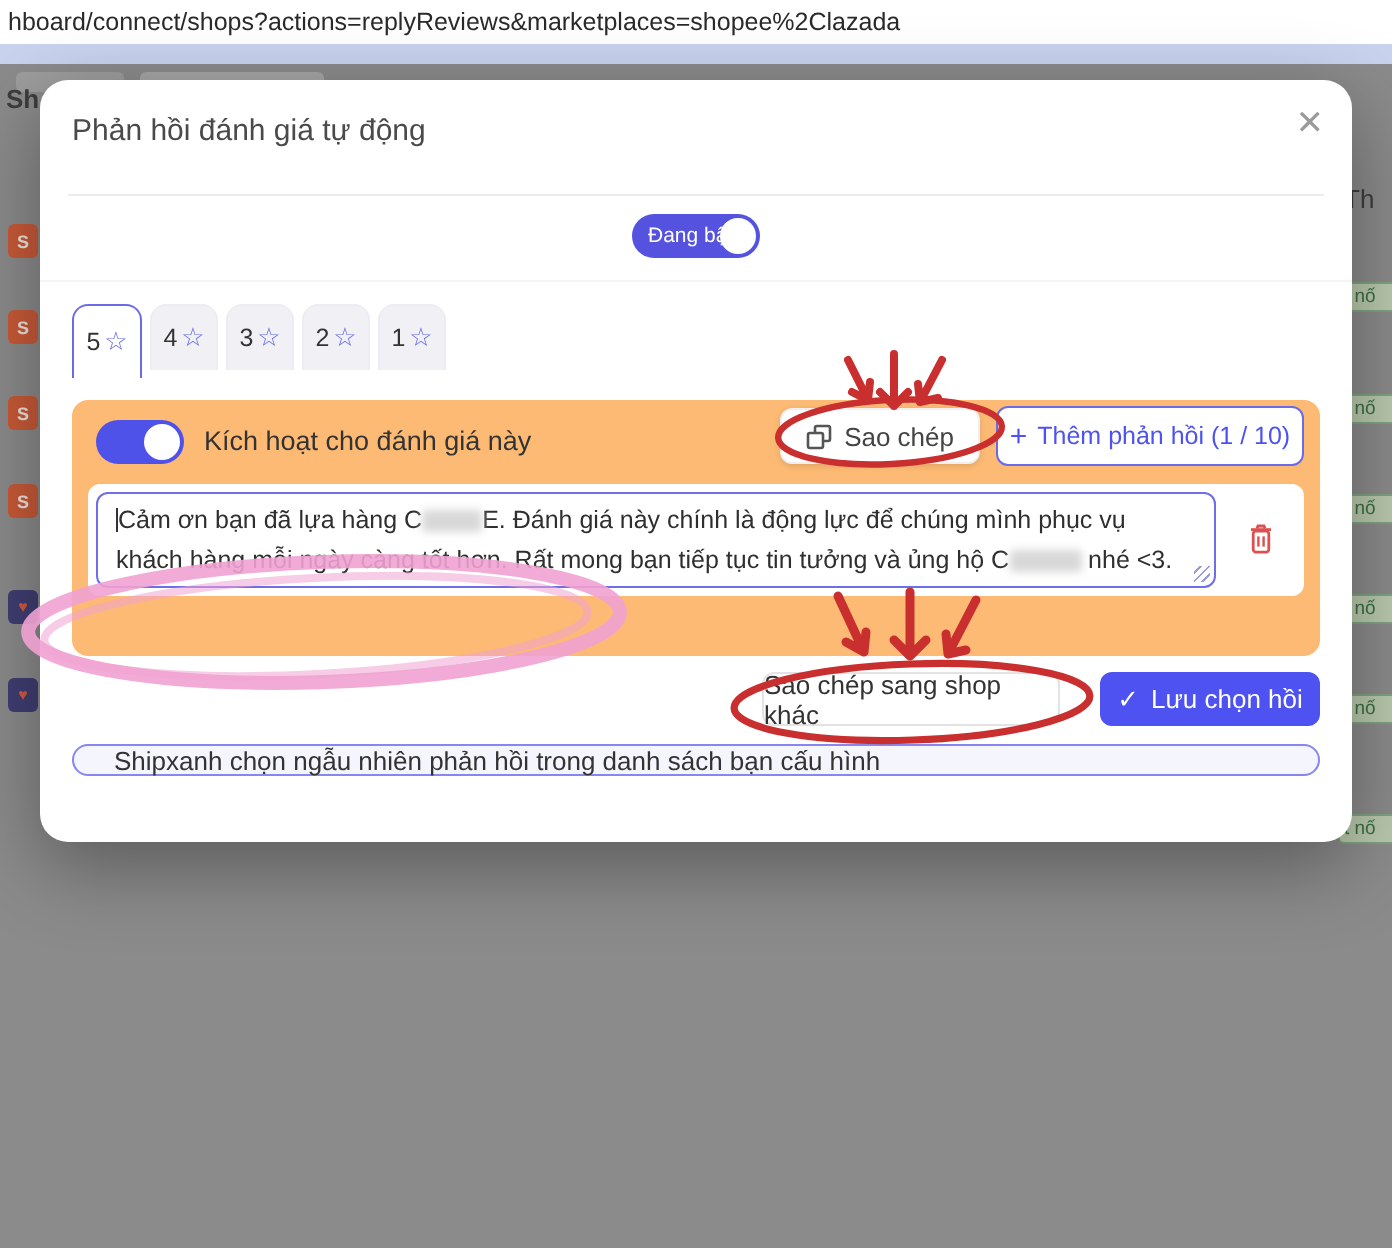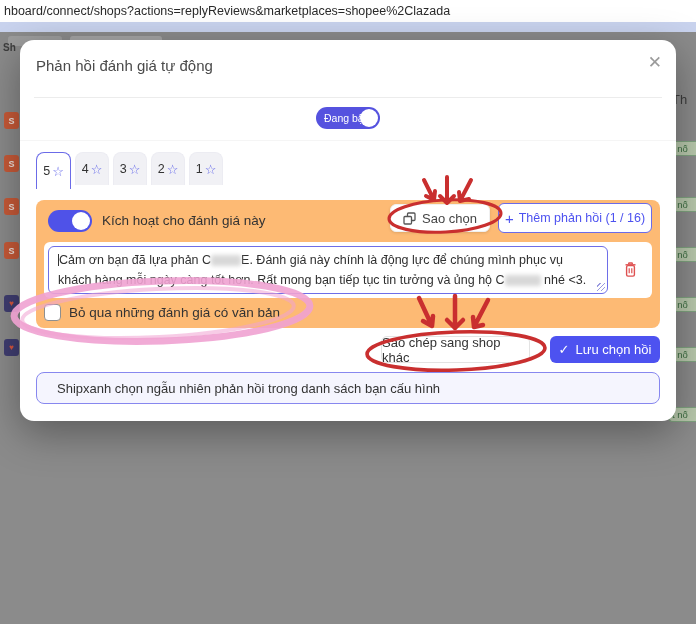--- a/index.html
+++ b/index.html
@@ -17,21 +17,21 @@
   }
   .bookmarks-strip {
     position:absolute; left:0; top:22px; width:696px; height:10px;
     background:#c9d3ee;
   }
   
   .backdrop { position:absolute; left:0; top:32px; width:696px; height:592px; background:#8b8b8b; }
   .ghost-tab1 { position:absolute; left:8px;  top:4px;  width:54px; height:10px; background:#9d9d9d; border-radius:3px; }
   .ghost-tab2 { position:absolute; left:70px; top:4px;  width:92px; height:13px; background:#a5a5a5; border-radius:3px; }
   .ghost-underline { position:absolute; left:80px; top:14px; width:26px; height:3px; background:#5f5fd0; }
-  .ghost-sh { position:absolute; left:3px; top:10px; font-size:10px; font-weight:bold; color:#3d3d3d; }
+  .ghost-sh { position:absolute; left:3px; top:10px; font-size:13px; font-weight:bold; color:#3d3d3d; }
   .ghost-th { position:absolute; left:672px; top:60px; font-size:13px; color:#3d3d3d; }
   .mk-icon {
     position:absolute; left:4px; width:15px; height:17px; border-radius:3px;
     display:flex; align-items:center; justify-content:center;
     font-size:9px; font-weight:bold;
   }
   .mk-shopee { background:#c85a38; color:#efe3dd; }
   .mk-lazada { background:#403e72; color:#d8573f; font-size:8px; }
   .status-badge {
     position:absolute; left:669px; width:27px; height:15px;
@@ -111,21 +111,21 @@
     position:absolute; left:361px; top:296px; width:149px; height:27px;
     background:#fff; border:1px solid #e3e3e3; border-radius:6px;
     font-size:13px; color:#333; display:flex; align-items:center; justify-content:center; cursor:pointer;
   }
   .footer-btn-primary {
     position:absolute; left:530px; top:296px; width:110px; height:27px;
     background:#4d52f0; border:none; border-radius:6px;
     font-size:13px; color:#fff; display:flex; align-items:center; justify-content:center; gap:6px; cursor:pointer;
   }
   .hint-bar {
-    position:absolute; left:16px; top:332px; width:624px; height:32px;
+    position:absolute; left:16px; top:332px; width:624px; height:16px;
     background:#f5f5fe; border:1px solid #8787ef; border-radius:8px;
     display:flex; align-items:center; padding-left:20px; font-size:13px; color:#333;
   }
   
   .annotations { position:absolute; left:0; top:0; width:696px; height:624px; pointer-events:none; }
 </style>
 </head>
 <body>
 
 <div class="url-bar">hboard/connect/shops?actions=replyReviews&amp;marketplaces=shopee%2Clazada</div>
@@ -193,48 +193,44 @@
     <div class="switch switch-plain panel-toggle">
       <span class="knob"></span>
     </div>
     <span class="panel-toggle-label">Kích hoạt cho đánh giá này</span>
 
     <div class="copy-btn">
       <svg width="13" height="13" viewBox="0 0 13 13">
         <rect x="4.5" y="1" width="7.5" height="7.5" rx="1" fill="none" stroke="#555" stroke-width="1.3"></rect>
         <rect x="1" y="4.5" width="7.5" height="7.5" rx="1" fill="#fff" stroke="#555" stroke-width="1.3"></rect>
       </svg>
-      <span>Sao chọn</span>
+      <span>Sao chép</span>
     </div>
 
     <div class="add-btn">
       <span class="plus">+</span>
-      <span>Thêm phản hồi (1 / 16)</span>
+      <span>Thêm phản hồi (1 / 10)</span>
     </div>
 
     <div class="reply-box">
       <div class="review-textarea">
-        <span class="caret"></span><span>Cảm ơn bạn đã lựa phản C</span><span class="redacted red1"></span><span>E. Đánh giá này chính là động lực để chúng mình phục vụ khách hàng mỗi ngày càng tốt hơn. Rất mong bạn tiếp tục tin tưởng và ủng hộ C</span><span class="redacted red2"></span><span> nhé &lt;3.</span>
+        <span class="caret"></span><span>Cảm ơn bạn đã lựa hàng C</span><span class="redacted red1"></span><span>E. Đánh giá này chính là động lực để chúng mình phục vụ khách hàng mỗi ngày càng tốt hơn. Rất mong bạn tiếp tục tin tưởng và ủng hộ C</span><span class="redacted red2"></span><span> nhé &lt;3.</span>
         <span class="resize-handle"></span>
       </div>
       <div class="trash-btn">
         <svg width="15" height="16" viewBox="0 0 15 16">
           <path d="M5.5 2.2 L6 1 H9 L9.5 2.2" fill="none" stroke="#de5050" stroke-width="1.4"></path>
           <line x1="2.5" y1="2.8" x2="12.5" y2="2.8" stroke="#de5050" stroke-width="1.4"></line>
           <rect x="3.6" y="3.6" width="7.8" height="10.5" rx="1.4" fill="none" stroke="#de5050" stroke-width="1.4"></rect>
           <line x1="6.2" y1="6.2" x2="6.2" y2="11.3" stroke="#de5050" stroke-width="1.2"></line>
           <line x1="8.8" y1="6.2" x2="8.8" y2="11.3" stroke="#de5050" stroke-width="1.2"></line>
         </svg>
       </div>
     </div>
 
-    <div class="checkbox-row">
-      <div class="checkbox"></div>
-      <span class="checkbox-label">Bỏ qua những đánh giá có văn bản</span>
-    </div>
   </div>
 
   <div class="footer-btn-secondary">Sao chép sang shop khác</div>
   <div class="footer-btn-primary">
     <span>✓</span>
     <span>Lưu chọn hồi</span>
   </div>
 
   <div class="hint-bar">
     <span>Shipxanh chọn ngẫu nhiên phản hồi trong danh sách bạn cấu hình</span>

